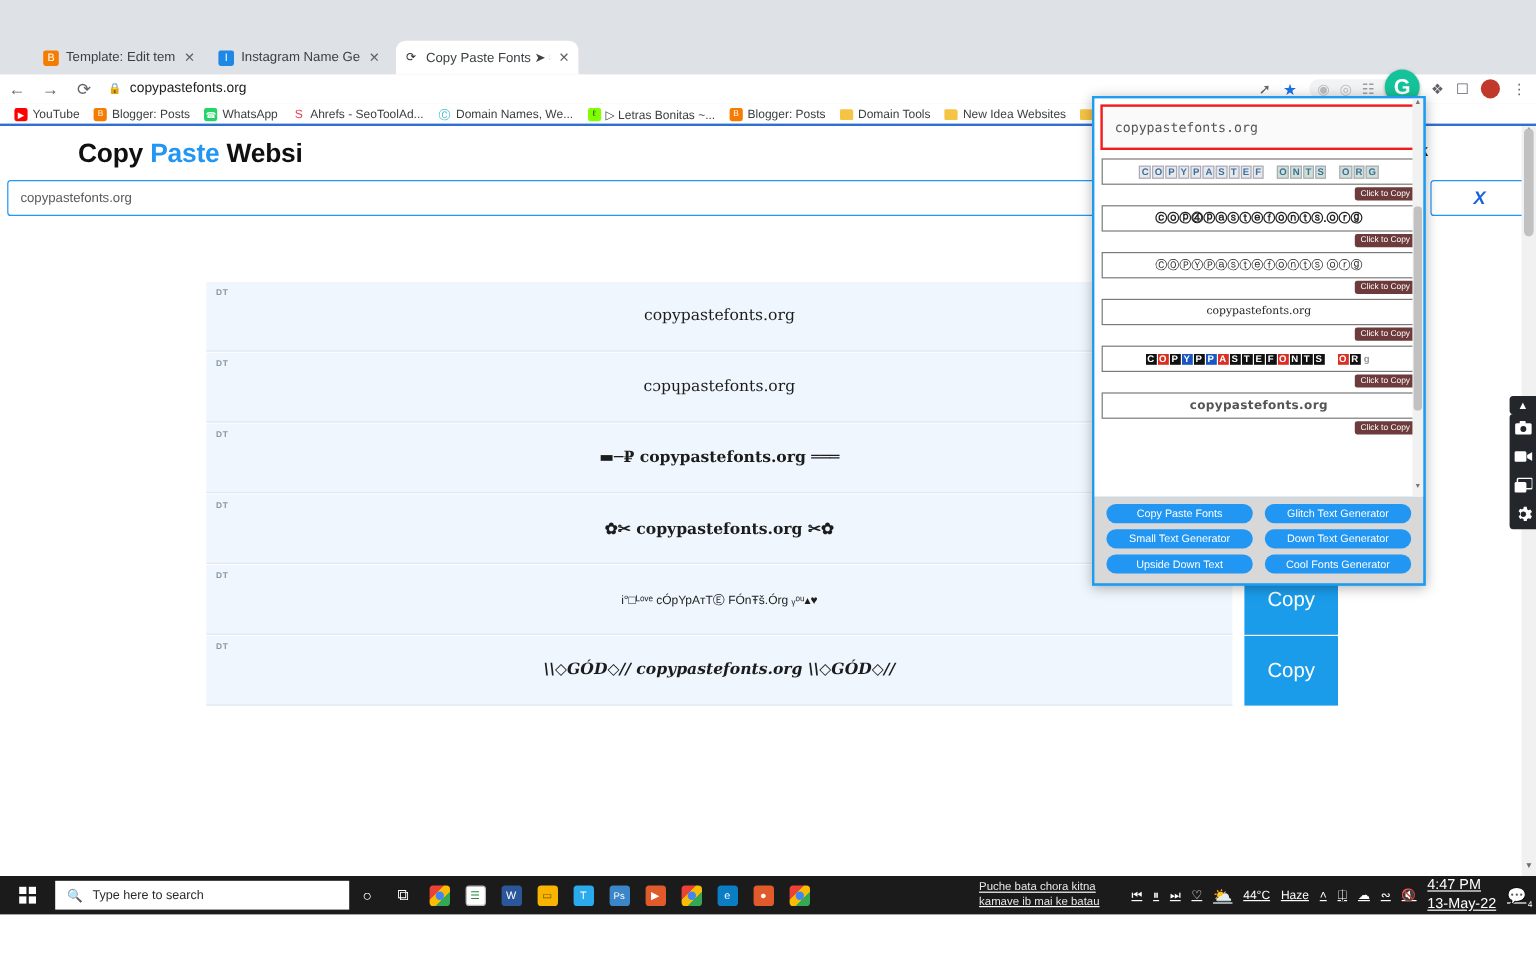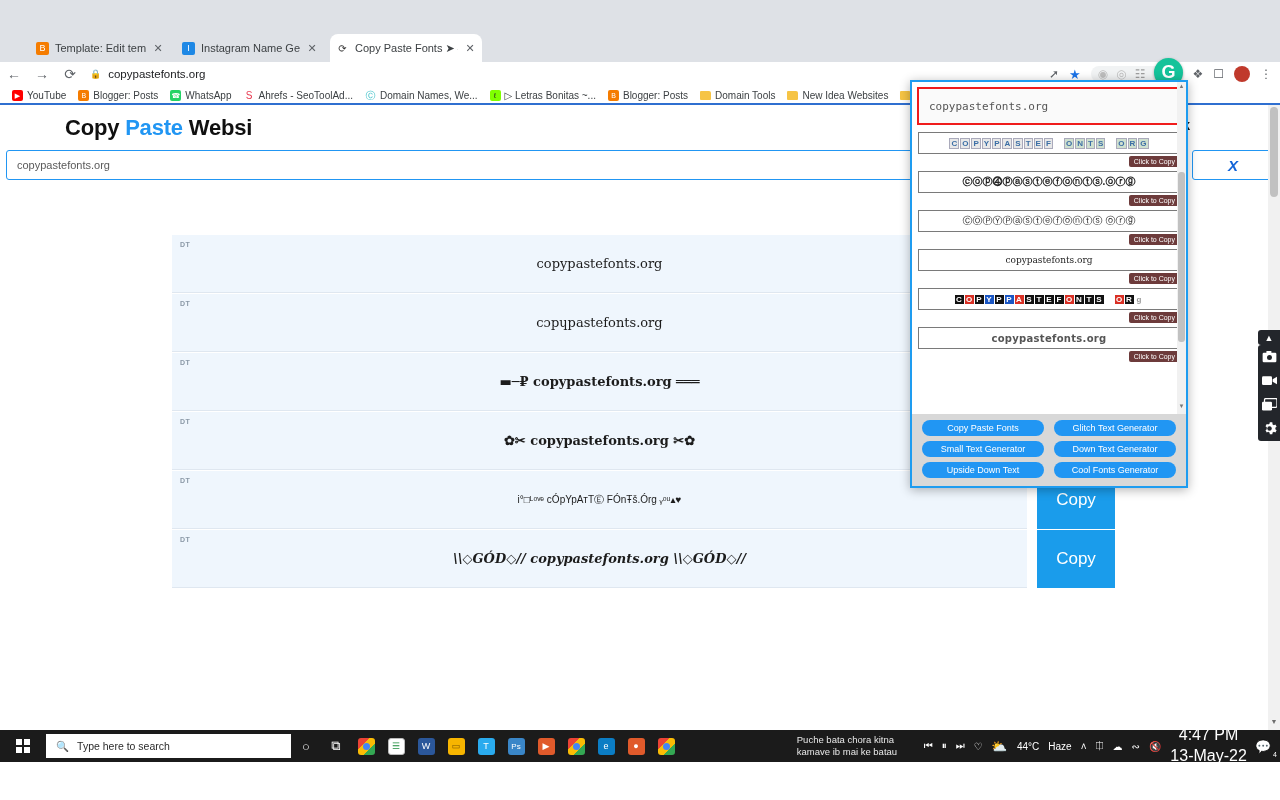--- a/index.html
+++ b/index.html
@@ -149,23 +149,23 @@
   .startbtn { width:46px; height:32px; display:flex; align-items:center; justify-content:center; }
   .winlogo { width:14px; height:14px; display:grid; grid-template-columns:1fr 1fr; grid-template-rows:1fr 1fr; gap:1.5px; }
   .winlogo i { background:#fff; display:block; }
   .searchtask {
     width:245px; height:24px; background:#ffffff; display:flex; align-items:center; gap:8px;
     padding:0 10px; font-size:10.5px; color:#2b2b2b;
   }
   .tbico { width:30px; height:32px; display:flex; align-items:center; justify-content:center; color:#ffffff; font-size:13px; }
   .appico { width:30px; height:32px; display:flex; align-items:center; justify-content:center; }
   .appsq { width:17px; height:17px; border-radius:3px; display:flex; align-items:center; justify-content:center; font-size:9px; color:#fff; }
-  .tray { margin-left:auto; display:flex; align-items:center; gap:9px; padding-right:8px; color:#fff; font-size:10px; }
+  .tray { margin-left:auto; display:flex; align-items:center; gap:9px; padding-right:8px; color:#fff; font-size:10px;text-decoration:underline; }
   .media-title { font-size:9.5px; line-height:1.25; color:#e8e8e8; width:118px; }
-  .clock { text-align:center; font-size:16px; line-height:1.3; }
+  .clock { font-size:12px; line-height:1.3; }
   .notif { position:relative; font-size:13px; }
   .notif .badge { position:absolute; right:-5px; bottom:-4px; background:#1b1b1b; color:#fff; font-size:7px; }
   .bluebar { position:absolute; left:0; top:103px; width:1280px; height:2px; background:#2f6fd0; }
 </style>
 </head>
 <body>
 
 <div id="screen">
 
   <div class="chrome">

